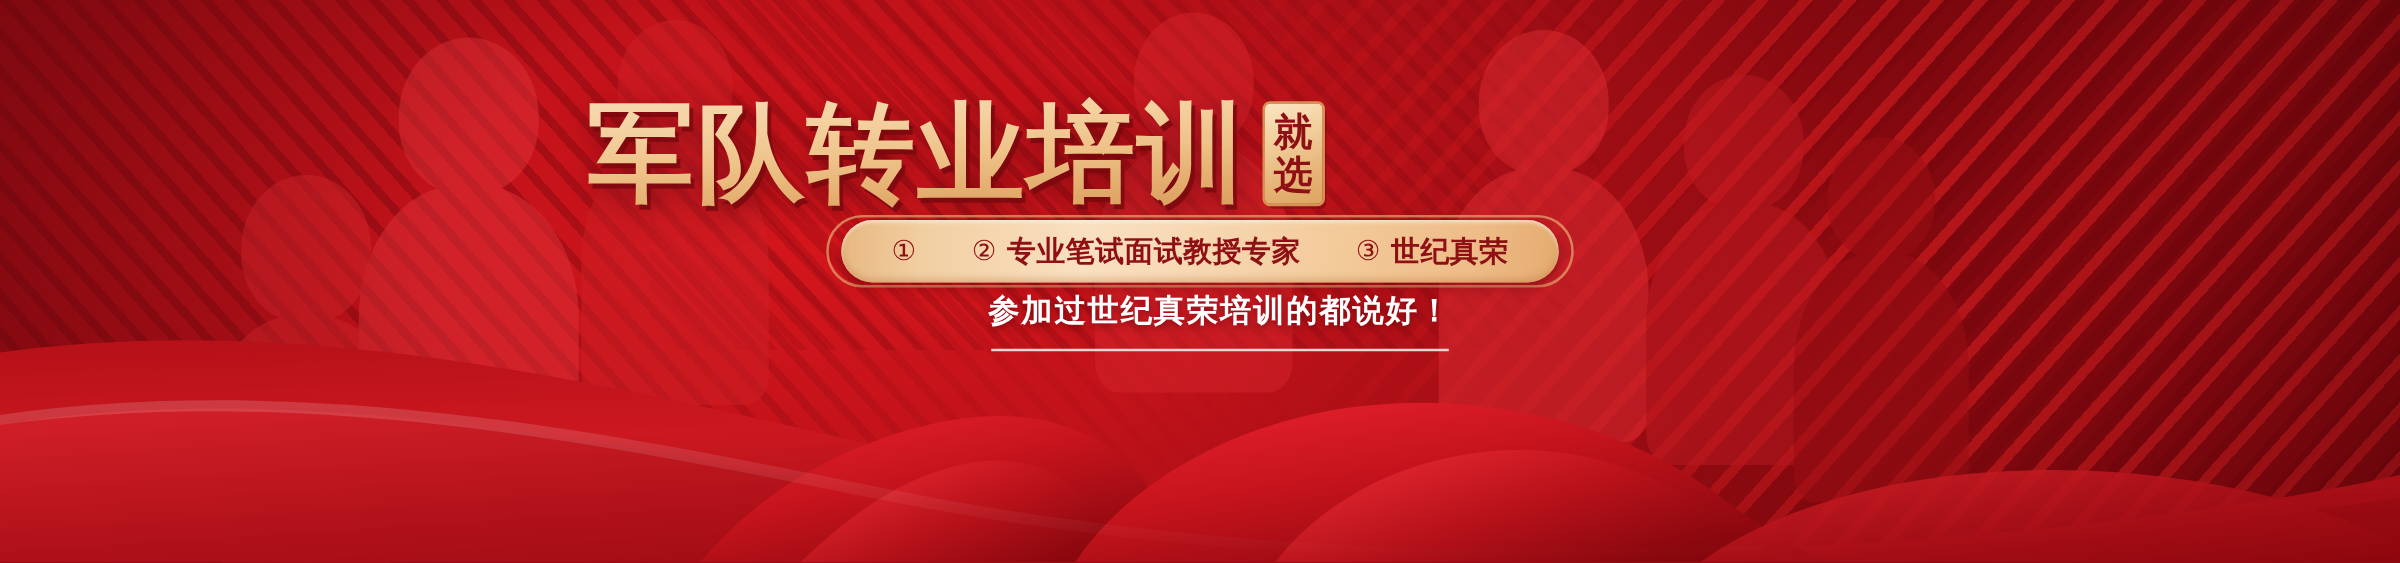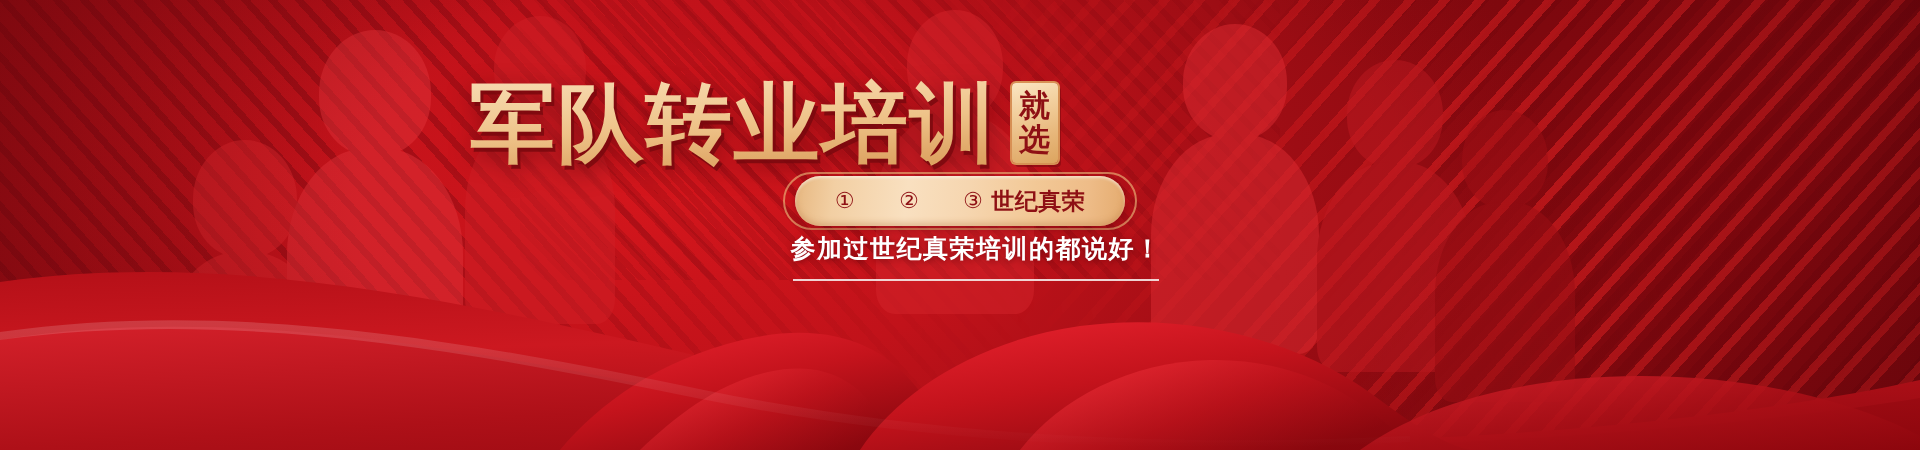--- a/index.html
+++ b/index.html
@@ -228,20 +228,21 @@
 
   <div class="pill-wrap">
     <div class="pill-outer">
       <div class="pill-ring"></div>
       <div class="pill">
         <div class="pill-item">
           <span class="pill-num">①</span>
         </div>
         <div class="pill-item">
           <span class="pill-num">②</span>
+          <span>专业笔试面试教授专家</span>
         </div>
         <div class="pill-item">
           <span class="pill-num">③</span>
           <span>世纪真荣</span>
         </div>
       </div>
     </div>
   </div>
 
   <div class="tagline-wrap">

